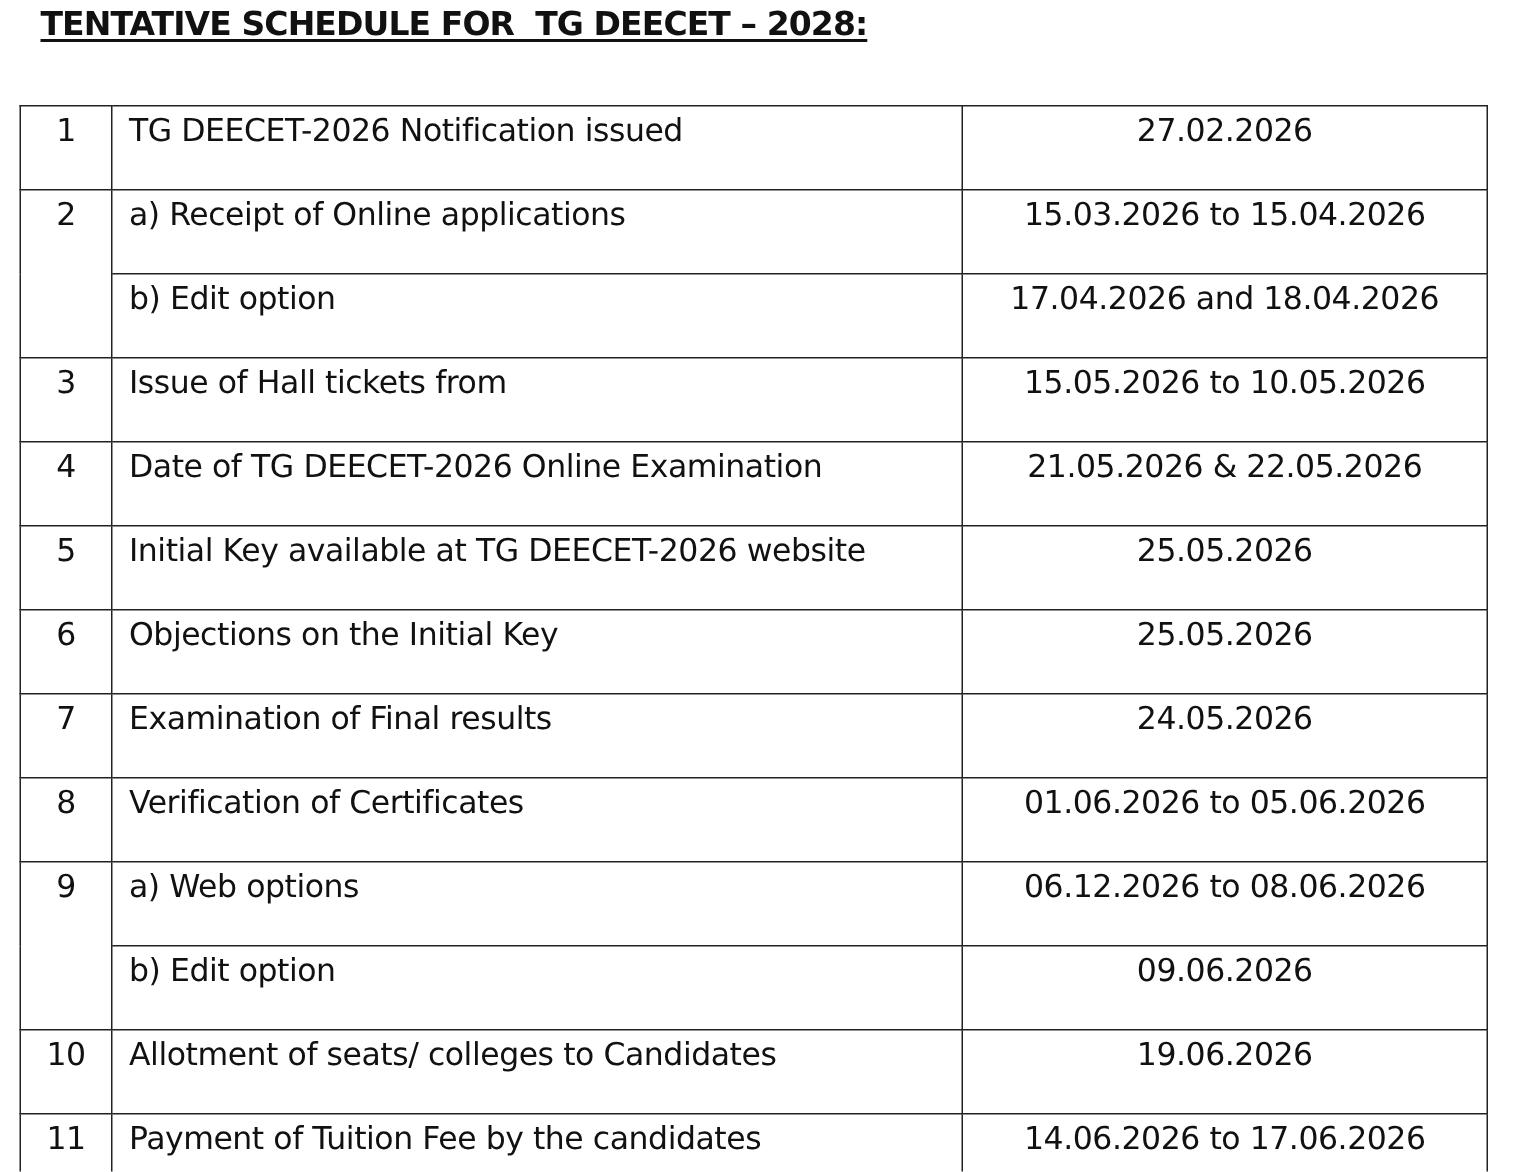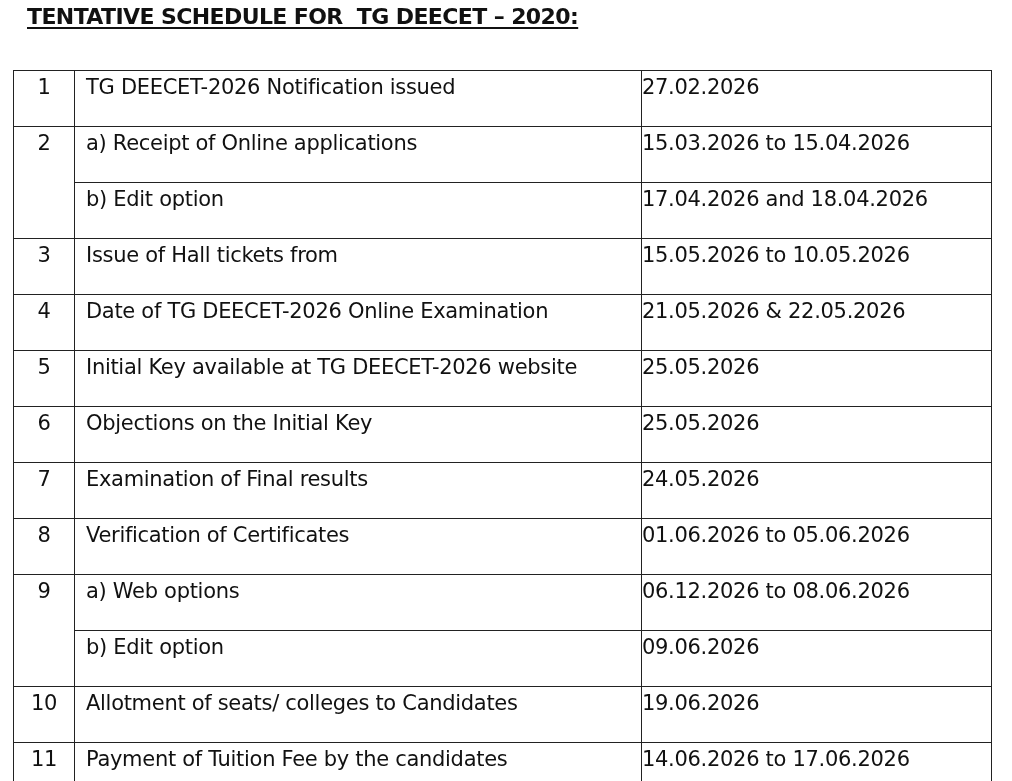--- a/index.html
+++ b/index.html
@@ -21,26 +21,26 @@
       width: 979px;
     }
     table.sched td {
       border: 1.5px solid #222;
       height: 49px; vertical-align: top; padding: 0;
       font-size: 21px; letter-spacing: -0.3px;
       line-height: 1;
     }
     td.num { width: 60px; text-align: center; padding-top: 6px !important; }
     td.desc { width: 555px; padding-left: 11px !important; padding-top: 6px !important; }
-    td.date { text-align: left; padding-top: 6px !important; margin-top: 24px; }
+    td.date { text-align: center; padding-top: 6px !important; margin-top: 24px; }
   </style>
 </head>
 <body>
 
-<div class="title"><span>TENTATIVE SCHEDULE FOR  TG DEECET – 2020</span><span>:</span></div>
+<div class="title"><span>TENTATIVE SCHEDULE FOR  TG DEECET – 2028</span><span>:</span></div>
 
 <table class="sched">
   <tbody>
     <tr>
       <td class="num">1</td>
       <td class="desc">TG DEECET-2026 Notification issued</td>
       <td class="date">27.02.2026</td>
     </tr>
     <tr>
       <td class="num" rowspan="2">2</td>

